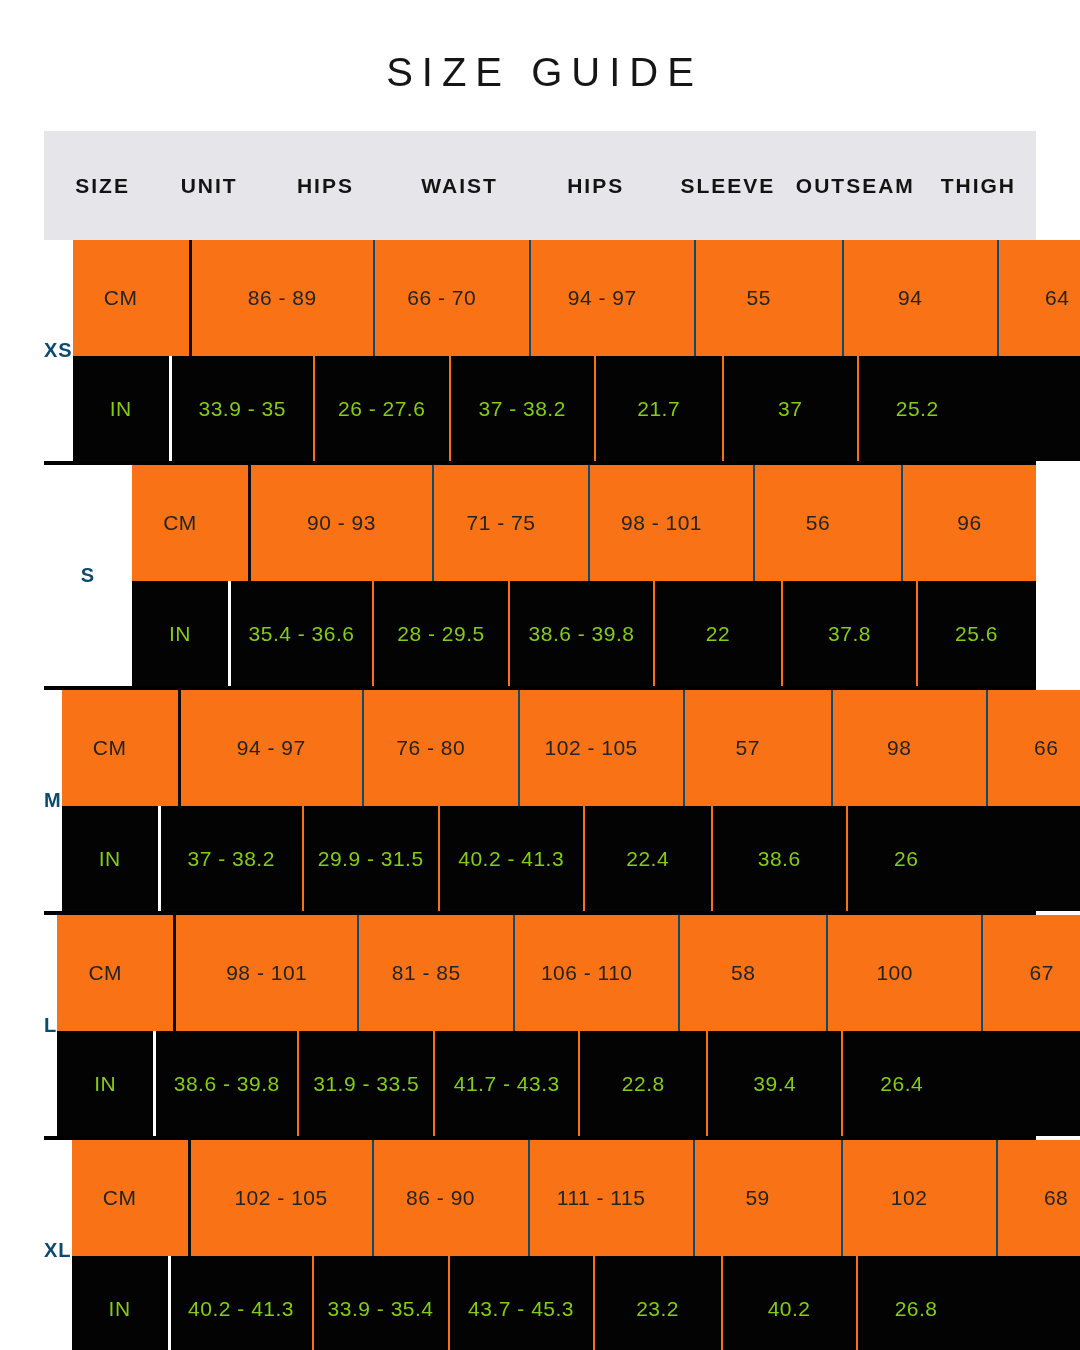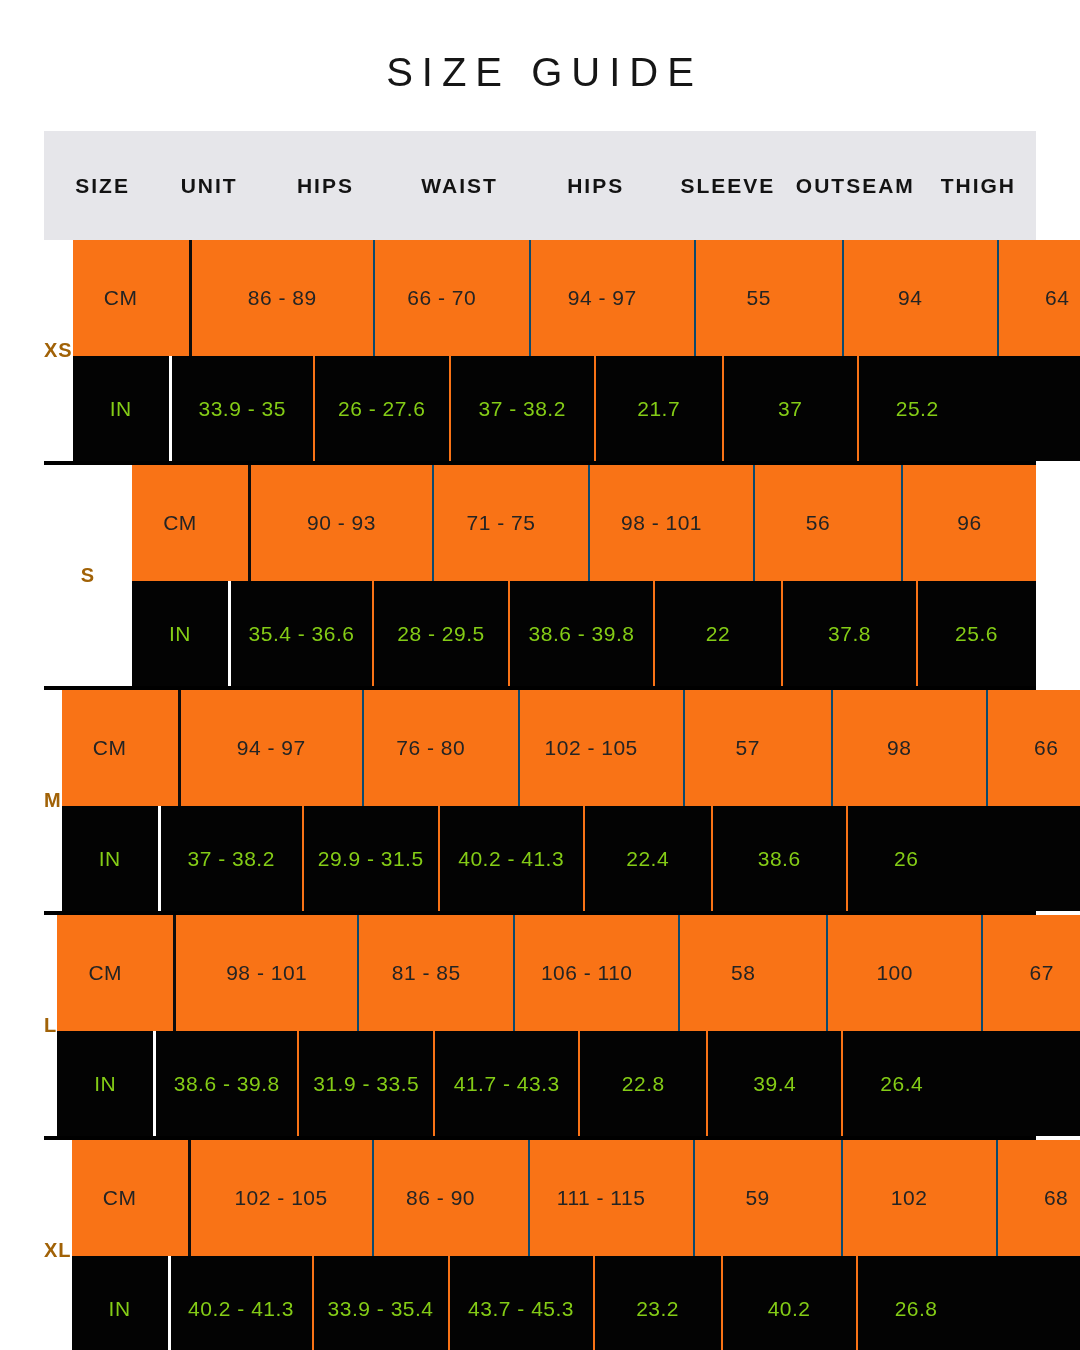--- a/index.html
+++ b/index.html
@@ -48,21 +48,21 @@
   .group{display:flex;}
   .size-col{
     width:121px;
     background:#ffffff;
     display:flex;align-items:center;justify-content:center;
   }
   .size-label{
     font-weight:bold;
     font-size:20px;
     letter-spacing:1px;
-    color:#a16207;
+    color:#0c4a6e;
   }
   .group-rows{flex:1;}
   .row{display:flex;align-items:stretch;}
   .row.cm{height:116px;background:#f97316;color:#242424;gap:20px;}
   .row.in{height:105px;background:#030303;color:#84cc16;}
   .cell{
     display:flex;align-items:center;justify-content:center;
     text-align:center;
     font-size:21px;
     letter-spacing:0.5px;

